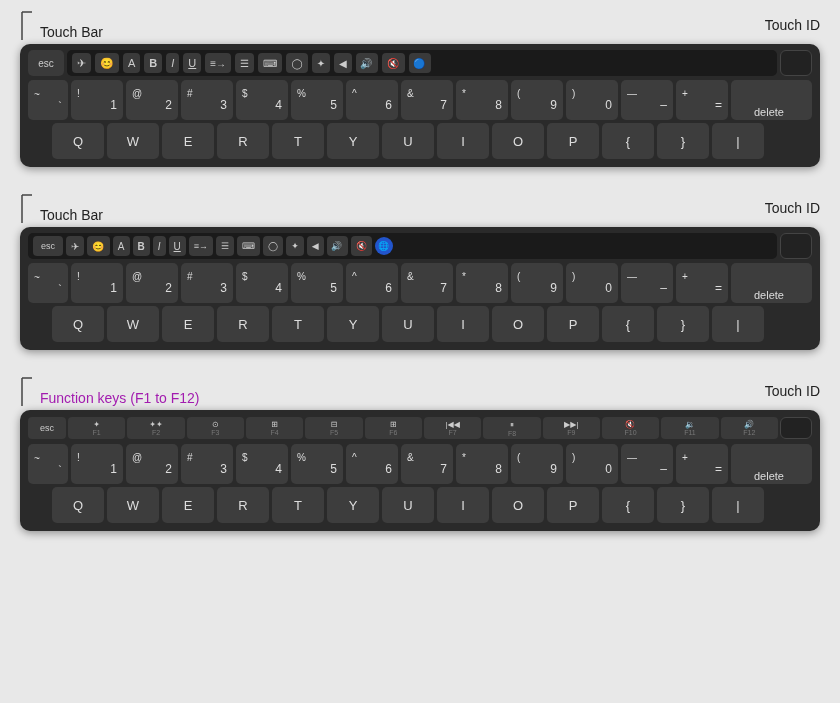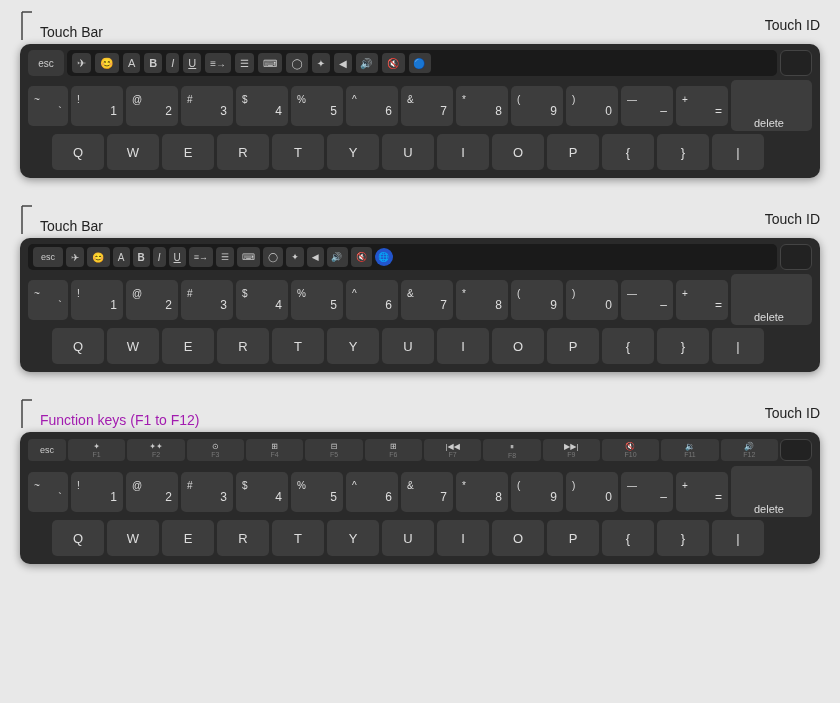--- a/index.html
+++ b/index.html
@@ -142,21 +142,21 @@
       margin-right: 3px;
     }
 
     .key-tilde {
       width: 40px;
       height: 40px;
     }
 
     .key-delete {
       flex: 1;
-      height: 51px;
+      height: 40px;
       font-size: 11px;
       justify-content: flex-end;
       padding-right: 8px;
     }
 
     
     .key-letter {
       width: 52px;
       height: 36px;
       font-size: 13px;

